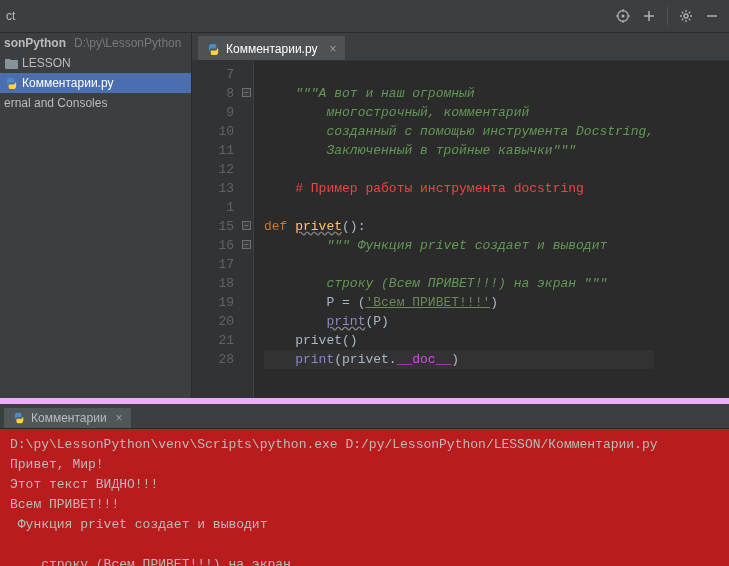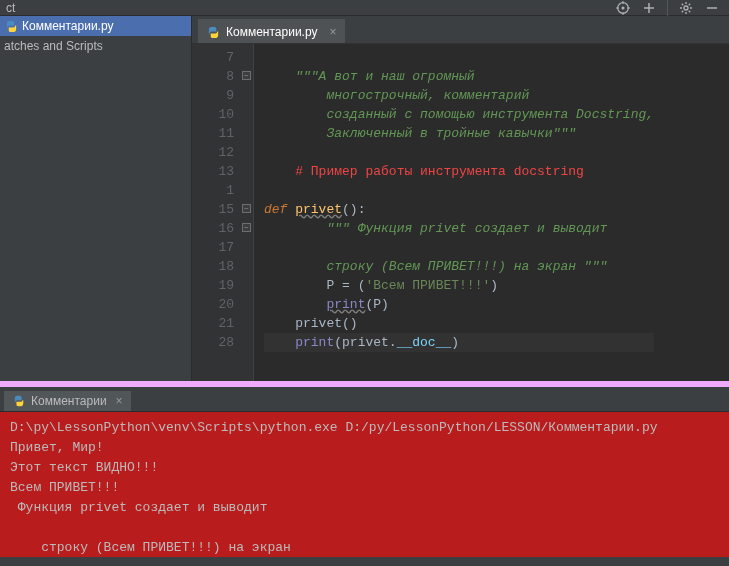--- a/index.html
+++ b/index.html
@@ -5,21 +5,21 @@
 * { margin:0; padding:0; box-sizing:border-box; }
 body {
   width:729px; height:566px;
   background:#3c3f41;
   font-family:"Segoe UI",Arial,sans-serif;
   font-size:12px;
   color:#bbbbbb;
   overflow:hidden;
 }
 .top-toolbar {
-  height:16px;
+  height:33px;
   display:flex;
   align-items:center;
   padding:0 6px;
   gap:4px;
   border-bottom:1px solid #2b2b2b;
 }
 .top-toolbar .spacer { flex:1; }
 .tb-icon {
   width:22px; height:22px;
   display:flex; align-items:center; justify-content:center;
@@ -113,28 +113,28 @@
   border:1px solid #6e6e6e;
   background:#3c3f41;
   font-size:8px;line-height:7px;text-align:center;
   color:#8a8a8a;
 }
 .code {
   padding:4px 0 0 10px;
   line-height:19px;
   white-space:pre;
 }
-.c-str { color:#6a8759;}
+.c-str { color:#6a8759;text-decoration:underline;}
 .c-doc { color:#629755; font-style:italic;}
 .c-cmt { color:#ef4444;}
-.c-kw  { color:#cc7832;font-style:italic;}
+.c-kw  { color:#cc7832;}
 .c-fn  { color:#ffc66d; text-decoration:underline wavy #808080;}
 .c-call{ color:#a9b7c6;}
 .c-builtin{color:#8888c6;}
-.c-dunder{color:#7dd3fc;}
+.c-dunder{color:#d946ef;}
 .c-def { color:#a9b7c6;}
 .c-wave{ text-decoration:underline wavy #808080;}
 .caret-line { background:#323232;}
 .bottom-panel {
   border-top:6px solid #f0abfc;
   background:#3c3f41;
 }
 .run-tabs {
   height:25px;
   display:flex; align-items:flex-end;
@@ -204,33 +204,45 @@
   <div class="tb-icon">
     <svg width="12" height="12" viewBox="0 0 12 12">
         <line x1="1" y1="6" x2="11" y2="6" stroke="#afb1b3" stroke-width="1.5"></line>
       </svg>
   </div>
 </div>
 
 <div class="main">
 
   <div class="project-tree">
+    <div class="tree-row">
+      <b>sonPython</b>
+      <span class="path">D:\py\LessonPython</span>
+    </div>
     <div id="tree-items">
+        <div class="tree-row">
+          <span class="tree-icon">
+            <svg width="13" height="11" viewBox="0 0 13 11">
+              <path d="M0 1h5l1 1h7v8a1 1 0 0 1-1 1H1a1 1 0 0 1-1-1z" fill="#87939a"></path>
+            </svg>
+          </span>
+          <span>LESSON</span>
+        </div>
         <div class="tree-row selected">
           <span class="py-ico">
             <svg width="13" height="13" viewBox="0 0 14 14">
               <path d="M4 1h4a2 2 0 0 1 2 2v3H5a2 2 0 0 0-2 2H2V4a3 3 0 0 1 2-3z" fill="#4b8bbe"></path>
               <path d="M10 13H6a2 2 0 0 1-2-2V8h5a2 2 0 0 0 2-2h1v4a3 3 0 0 1-2 3z" fill="#ffd43b"></path>
             </svg>
           </span>
           <span>Комментарии.py</span>
         </div>
       </div>
     <div class="tree-row">
-      <span>atches and Scripts</span>
+      <span>ernal and Consoles</span>
     </div>
   </div>
 
   <div class="editor-area">
     <div class="editor-tabs">
       <div class="etab active">
         <span class="py-ico">
           <svg width="13" height="13" viewBox="0 0 14 14">
               <path d="M4 1h4a2 2 0 0 1 2 2v3H5a2 2 0 0 0-2 2H2V4a3 3 0 0 1 2-3z" fill="#4b8bbe"></path>
               <path d="M10 13H6a2 2 0 0 1-2-2V8h5a2 2 0 0 0 2-2h1v4a3 3 0 0 1-2 3z" fill="#ffd43b"></path>

